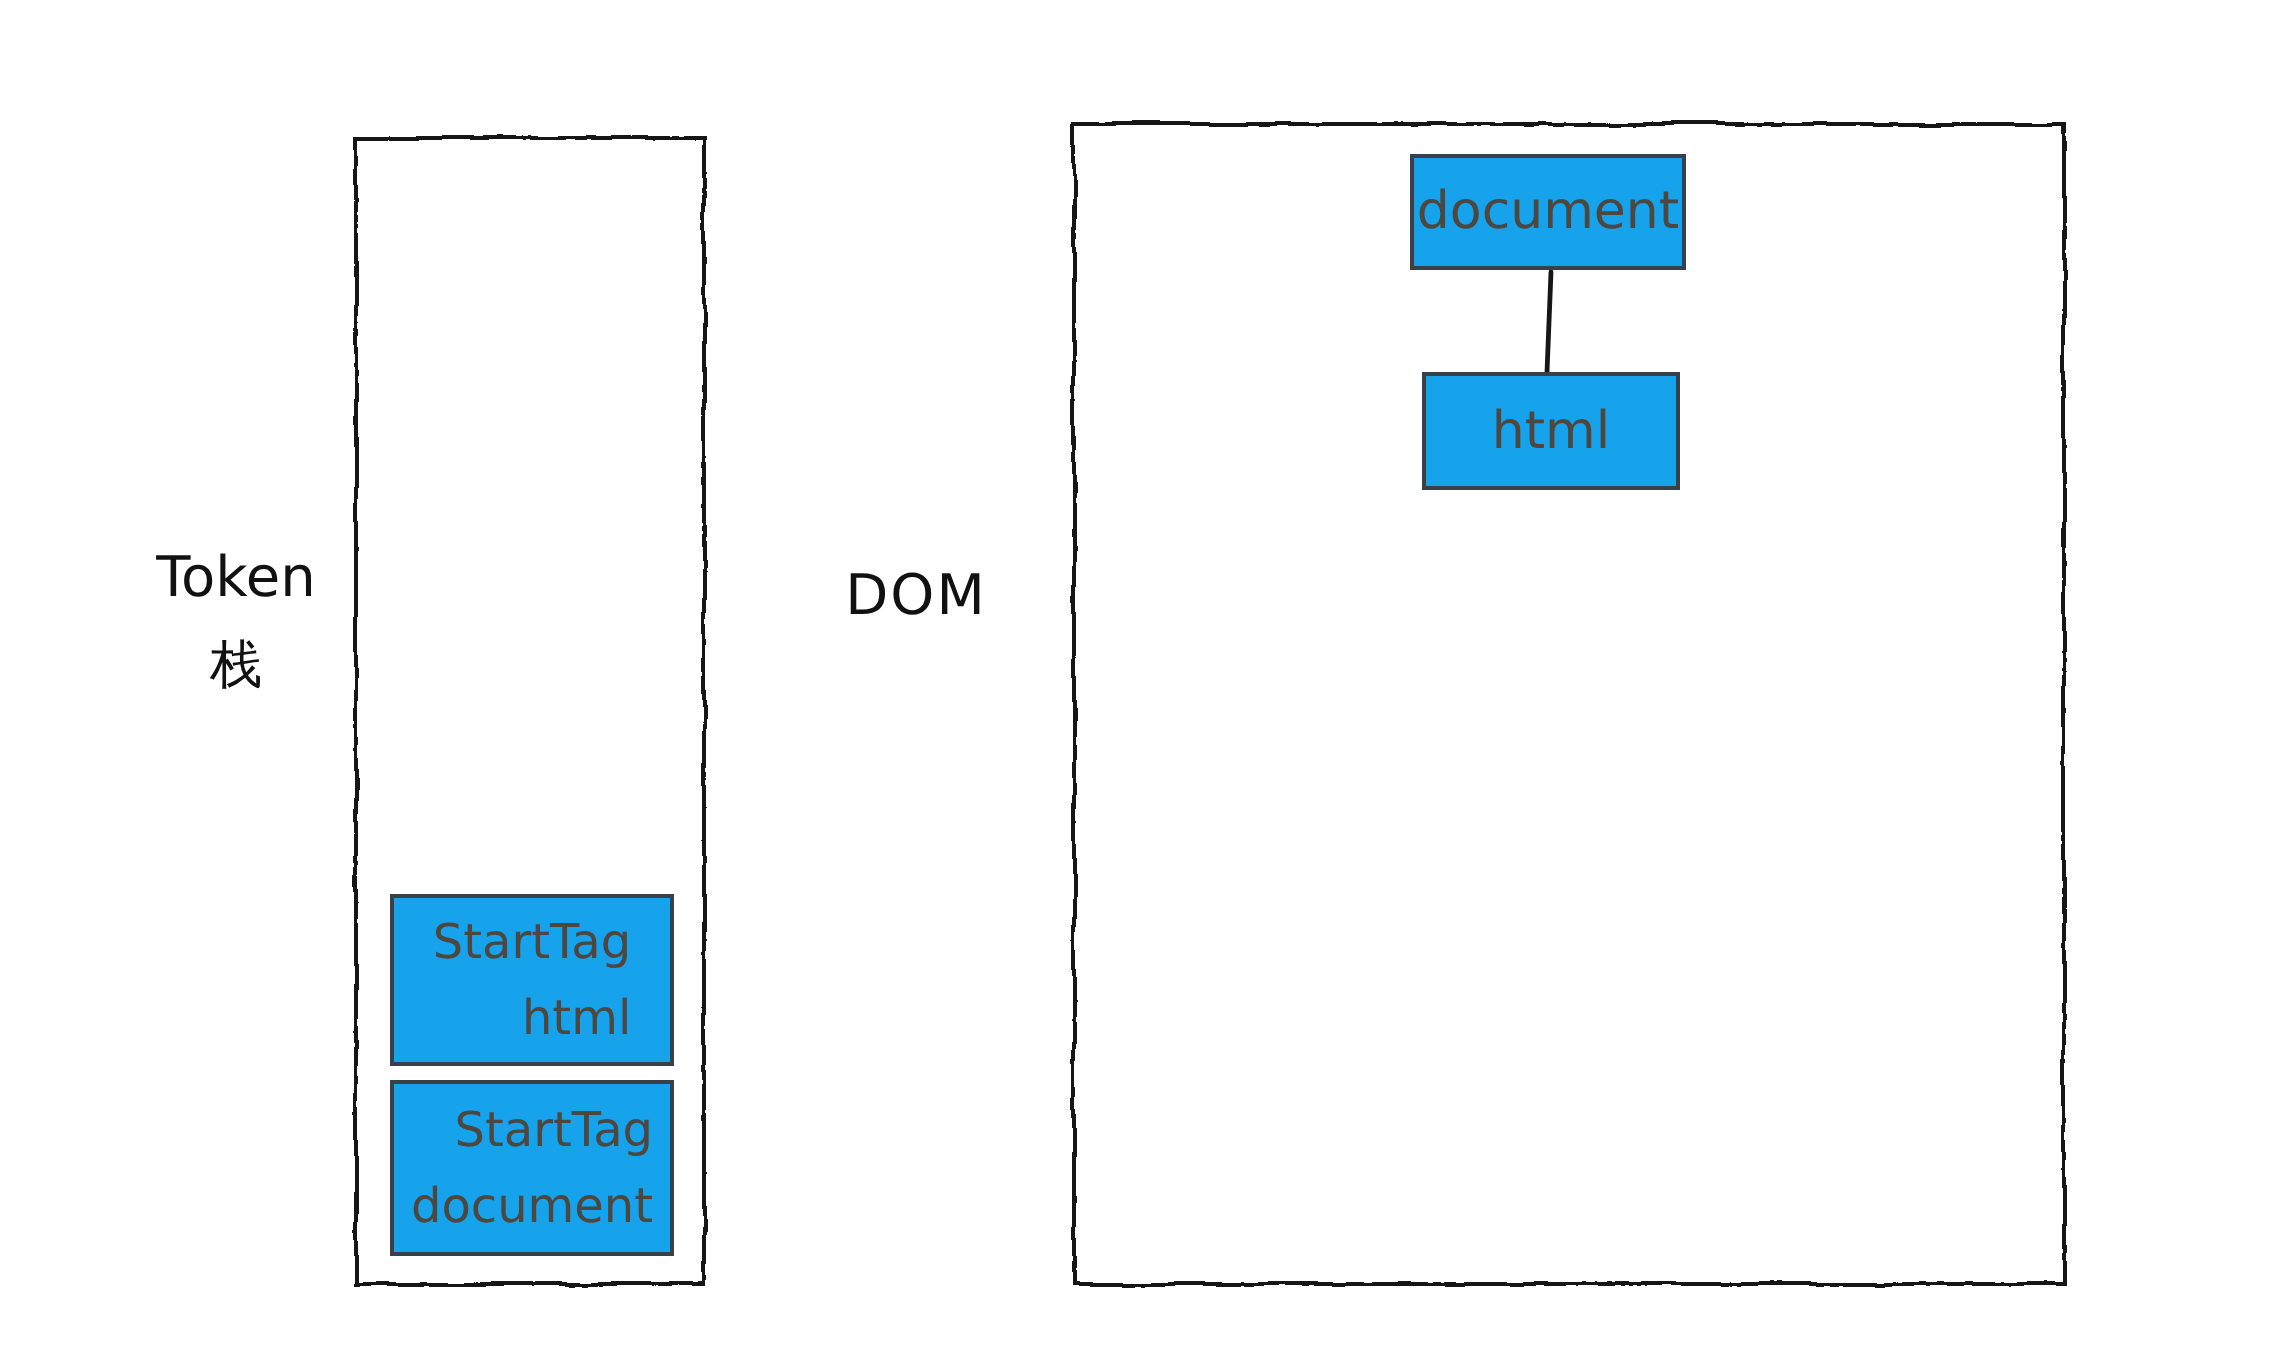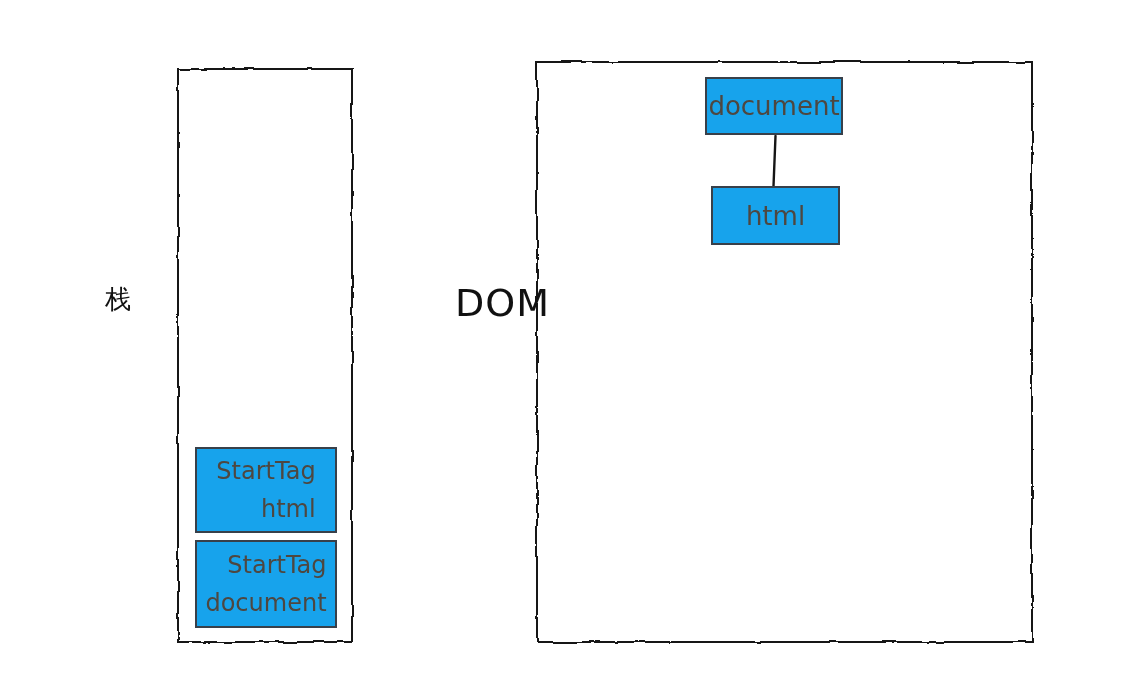--- a/index.html
+++ b/index.html
@@ -42,24 +42,24 @@
     top: 272px;
     width: 120px;
     font-size: 28px;
     line-height: 1.2;
   }
   .token-label .cjk {
     margin-top: 12px;
     font-size: 26px;
   }
   .dom-label {
-    left: 455px;
+    left: 418px;
     top: 281px;
     width: 80px;
-    font-size: 38px;
+    font-size: 28px;
     letter-spacing: 1px;
   }
   .node {
     position: absolute;
     box-sizing: border-box;
     background: var(--node-fill, #17a3ec);
     border: 2px solid var(--node-border, #38404a);
     color: var(--node-text, #4e4740);
     display: flex;
     align-items: center;
@@ -99,20 +99,21 @@
         <feTurbulence type="fractalNoise" baseFrequency="0.04" numOctaves="4" seed="7" result="n"></feTurbulence>
         <feDisplacementMap in="SourceGraphic" in2="n" scale="3.5" xChannelSelector="R" yChannelSelector="G"></feDisplacementMap>
       </filter>
     </defs>
     <rect class="sketch" x="178" y="69" width="174" height="573" filter="url(#rough)"></rect>
     <rect class="sketch" x="537" y="62" width="495" height="580" filter="url(#rough)"></rect>
     <line class="edge" x1="775.5" y1="136" x2="773.5" y2="186"></line>
   </svg>
 
   <div class="label token-label">
+    <div>Token</div>
     <div class="cjk">栈</div>
   </div>
 
   <div class="label dom-label">DOM</div>
 
   <div class="node token-box-html">StartTag
 html</div>
 
   <div class="node token-box-document">StartTag
 document</div>

